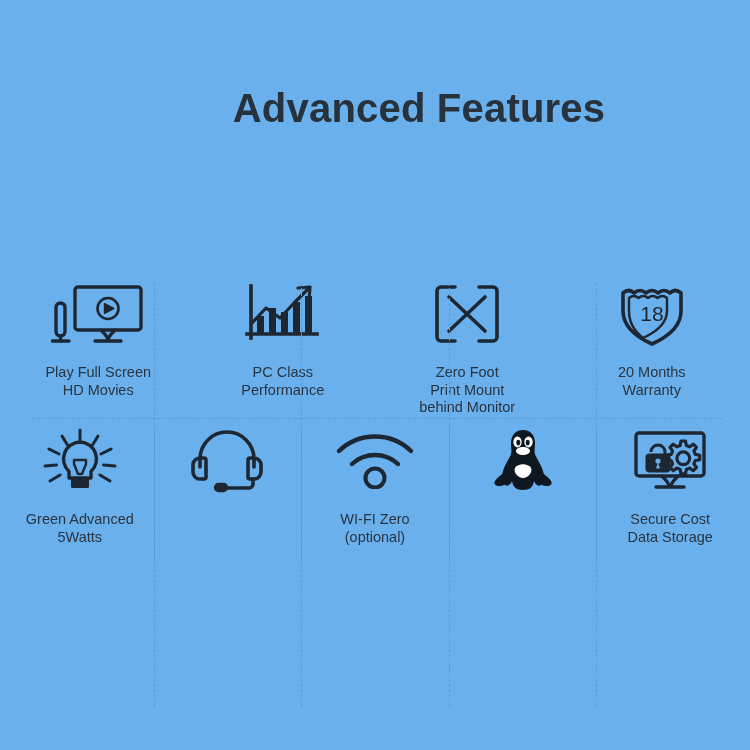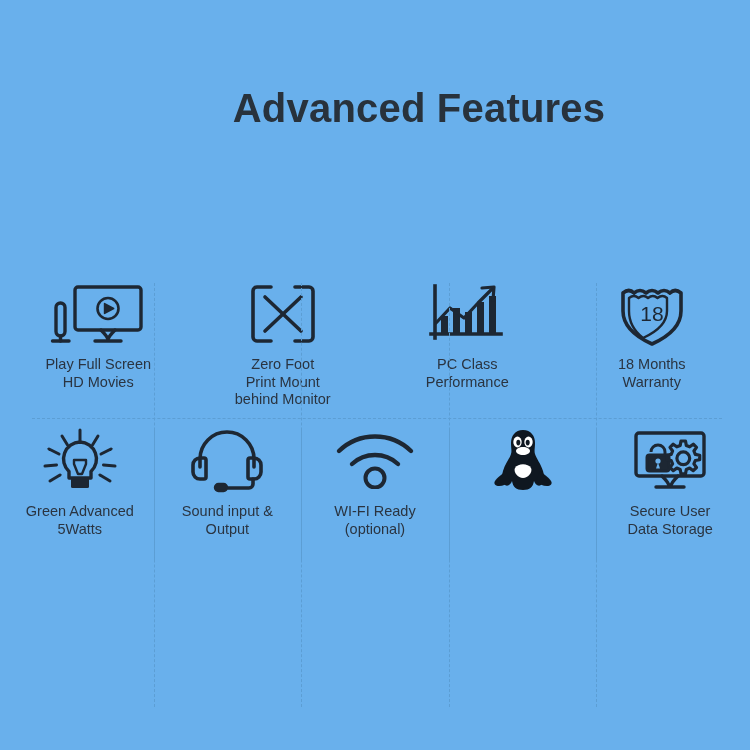--- a/index.html
+++ b/index.html
@@ -59,21 +59,21 @@
   .icon-box {
     height: 68px;
     display: flex;
     align-items: center;
     justify-content: flex-end;
   }
   .icon-box svg {
     display: block;
   }
   .cell-label {
-    margin-top: 8px;
+    margin-top: 16px;
     text-align: center;
     font-size: 14.5px;
     line-height: 17.5px;
     color: #2a3441;
     white-space: pre-line;
     padding: 0 4px;
   }
   
   .v-div {
     position: absolute;
@@ -116,71 +116,71 @@
               <path d="M11.5 53 v5"></path>
             </g>
           </svg>
         </div>
         <div class="cell-label">Play Full Screen
 HD Movies</div>
       </div>
 
       <div class="cell">
         <div class="icon-box">
+          <svg width="78" height="62" viewBox="0 0 78 62">
+            <g stroke="#1d2733" fill="none" stroke-width="3.6" stroke-linecap="square">
+              <path d="M7 3 V55"></path>
+              <path d="M3 51 H73"></path>
+            </g>
+            <g fill="#1d2733">
+              <rect x="13" y="33" width="7" height="18"></rect>
+              <rect x="25" y="25" width="7" height="26"></rect>
+              <rect x="37" y="29" width="7" height="22"></rect>
+              <rect x="49" y="19" width="7" height="32"></rect>
+              <rect x="61" y="13" width="7" height="38"></rect>
+            </g>
+            <g stroke="#1d2733" fill="none" stroke-width="3.2" stroke-linejoin="round" stroke-linecap="round">
+              <path d="M8 40 L22 25 L36 35 L50 20 L64 6"></path>
+              <path d="M54 5 L66 4 L65 17"></path>
+            </g>
+          </svg>
+        </div>
+        <div class="cell-label">PC Class
+Performance</div>
+      </div>
+
+      <div class="cell">
+        <div class="icon-box">
           <svg width="68" height="62" viewBox="0 0 68 62">
             <g fill="none" stroke="#1d2733" stroke-width="3.6" stroke-linecap="round" stroke-linejoin="round">
               <path d="M22 4 H8 a4 4 0 0 0 -4 4 V54 a4 4 0 0 0 4 4 H22"></path>
               <path d="M46 4 H60 a4 4 0 0 1 4 4 V54 a4 4 0 0 1 -4 4 H46"></path>
               <path d="M16 14 L52 48"></path>
               <path d="M52 14 L16 48"></path>
             </g>
           </svg>
         </div>
         <div class="cell-label">Zero Foot
 Print Mount
 behind Monitor</div>
       </div>
 
       <div class="cell">
         <div class="icon-box">
-          <svg width="78" height="62" viewBox="0 0 78 62">
-            <g stroke="#1d2733" fill="none" stroke-width="3.6" stroke-linecap="square">
-              <path d="M7 3 V55"></path>
-              <path d="M3 51 H73"></path>
-            </g>
-            <g fill="#1d2733">
-              <rect x="13" y="33" width="7" height="18"></rect>
-              <rect x="25" y="25" width="7" height="26"></rect>
-              <rect x="37" y="29" width="7" height="22"></rect>
-              <rect x="49" y="19" width="7" height="32"></rect>
-              <rect x="61" y="13" width="7" height="38"></rect>
-            </g>
-            <g stroke="#1d2733" fill="none" stroke-width="3.2" stroke-linejoin="round" stroke-linecap="round">
-              <path d="M8 40 L22 25 L36 35 L50 20 L64 6"></path>
-              <path d="M54 5 L66 4 L65 17"></path>
-            </g>
-          </svg>
-        </div>
-        <div class="cell-label">PC Class
-Performance</div>
-      </div>
-
-      <div class="cell">
-        <div class="icon-box">
           <svg width="70" height="66" viewBox="0 0 70 66">
             <g fill="none" stroke="#1d2733" stroke-width="3.6" stroke-linejoin="round">
               <path d="M6 12 q6 -5 11 0 q6 -5 12 0 q6 -5 12 0 q6 -5 12 0 q5 -5 11 0 V30 q0 20 -29 33 Q6 50 6 30 Z"></path>
             </g>
             <g fill="none" stroke="#1d2733" stroke-width="2.4" stroke-linejoin="round">
               <path d="M12 17 q5 -4 9.5 0 q5 -4 9.5 0 q5 -4 9.5 0 q5 -4 9.5 0 V30 q0 16 -24 27 Q12 46 12 30 Z"></path>
             </g>
             <text x="35" y="40" text-anchor="middle" font-family="'Liberation Sans', sans-serif" font-size="21" fill="#1d2733">18</text>
           </svg>
         </div>
-        <div class="cell-label">18 Months
+        <div class="cell-label">20 Months
 Warranty</div>
       </div>
 
 
       <div class="v-div" style="left:20%"></div>
       <div class="v-div" style="left:40%"></div>
       <div class="v-div" style="left:60%"></div>
       <div class="v-div" style="left:80%"></div>
     </div>
 
@@ -218,35 +218,33 @@
           <svg width="78" height="64" viewBox="0 0 78 64">
             <g fill="none" stroke="#1d2733" stroke-width="3.6" stroke-linejoin="round" stroke-linecap="round">
               <path d="M12 38 V30 a27 27 0 0 1 54 0 V38"></path>
               <path d="M12 29 a7 7 0 0 0 -7 7 V43 a7 7 0 0 0 7 7 h4 a2 2 0 0 0 2 -2 V31 a2 2 0 0 0 -2 -2 Z"></path>
               <path d="M66 29 a7 7 0 0 1 7 7 V43 a7 7 0 0 1 -7 7 h-4 a2 2 0 0 1 -2 -2 V31 a2 2 0 0 1 2 -2 Z"></path>
               <path d="M65 50 V55 a4 4 0 0 1 -4 4 H40"></path>
               <rect x="27" y="55" width="12" height="7" rx="3.5" fill="#1d2733" stroke-width="2.4"></rect>
             </g>
           </svg>
         </div>
-        <div class="cell-label">Sound input &amp;
-Output</div>
       </div>
 
       <div class="cell">
         <div class="icon-box">
           <svg width="84" height="56" viewBox="0 0 84 56">
             <g fill="none" stroke="#1d2733" stroke-width="4.4" stroke-linecap="round">
               <path d="M6 18 A52 52 0 0 1 78 18"></path>
               <path d="M19 31 A34 34 0 0 1 65 31"></path>
             </g>
             <circle cx="42" cy="45" r="9.5" fill="none" stroke="#1d2733" stroke-width="4"></circle>
           </svg>
         </div>
-        <div class="cell-label">WI-FI Ready
+        <div class="cell-label">WI-FI Zero
 (optional)</div>
       </div>
 
       <div class="cell">
         <div class="icon-box">
           <svg width="66" height="66" viewBox="0 0 66 66">
             <g fill="#0f1720">
               <path d="M33 2 c-8 0 -12 6 -12 13 c0 5 1 8 0 11 c-1 4 -6 10 -8 17 c-2 6 -1 12 2 14 c3 2 6 -1 7 -4 c1 6 4 9 11 9 c7 0 10 -3 11 -9 c1 3 4 6 7 4 c3 -2 4 -8 2 -14 c-2 -7 -7 -13 -8 -17 c-1 -3 0 -6 0 -11 c0 -7 -4 -13 -12 -13 z"></path>
               <path d="M16 43 c-4 3 -9 7 -11 10 c-2 3 1 5 4 5 c4 0 8 -2 11 -5 z"></path>
               <path d="M50 43 c4 3 9 7 11 10 c2 3 -1 5 -4 5 c-4 0 -8 -2 -11 -5 z"></path>
@@ -278,21 +276,21 @@
               <rect x="19" y="25" width="22" height="16" rx="2.5" fill="#1d2733"></rect>
             </g>
             <circle cx="30" cy="31" r="2.6" fill="#69b0ec"></circle>
             <path d="M30 32.5 l-2 6 h4 z" fill="#69b0ec"></path>
             <g fill="none" stroke="#1d2733" stroke-width="3.2" stroke-linejoin="round">
               <path d="M53 11 l4.5 0 l0.8 4.4 l3.4 1.4 l3.6 -2.6 l3.2 3.2 l-2.6 3.6 l1.4 3.4 l4.4 0.8 l0 4.5 l-4.4 0.8 l-1.4 3.4 l2.6 3.6 l-3.2 3.2 l-3.6 -2.6 l-3.4 1.4 l-0.8 4.4 l-4.5 0 l-0.8 -4.4 l-3.4 -1.4 l-3.6 2.6 l-3.2 -3.2 l2.6 -3.6 l-1.4 -3.4 l-4.4 -0.8 l0 -4.5 l4.4 -0.8 l1.4 -3.4 l-2.6 -3.6 l3.2 -3.2 l3.6 2.6 l3.4 -1.4 z"></path>
               <circle cx="55.3" cy="28.3" r="6.4"></circle>
             </g>
           </svg>
         </div>
-        <div class="cell-label">Secure User
+        <div class="cell-label">Secure Cost
 Data Storage</div>
       </div>
 
       <div class="v-div" style="left:20%"></div>
       <div class="v-div" style="left:40%"></div>
       <div class="v-div" style="left:60%"></div>
       <div class="v-div" style="left:80%"></div>
     </div>
 
     <div class="h-div"></div>

